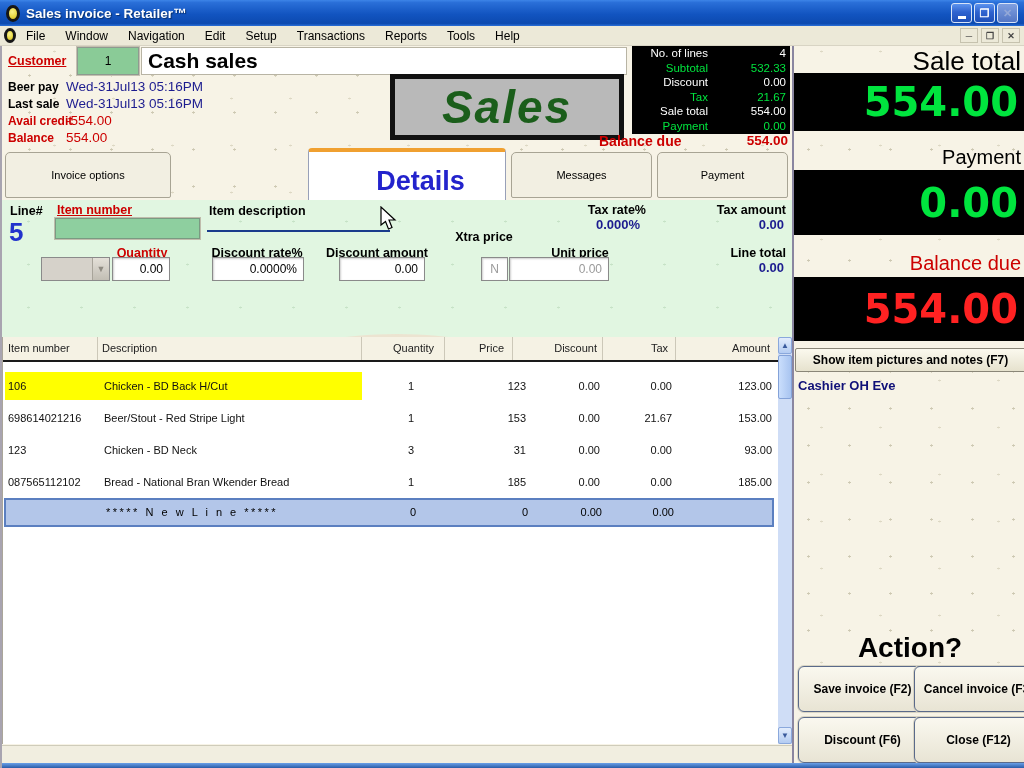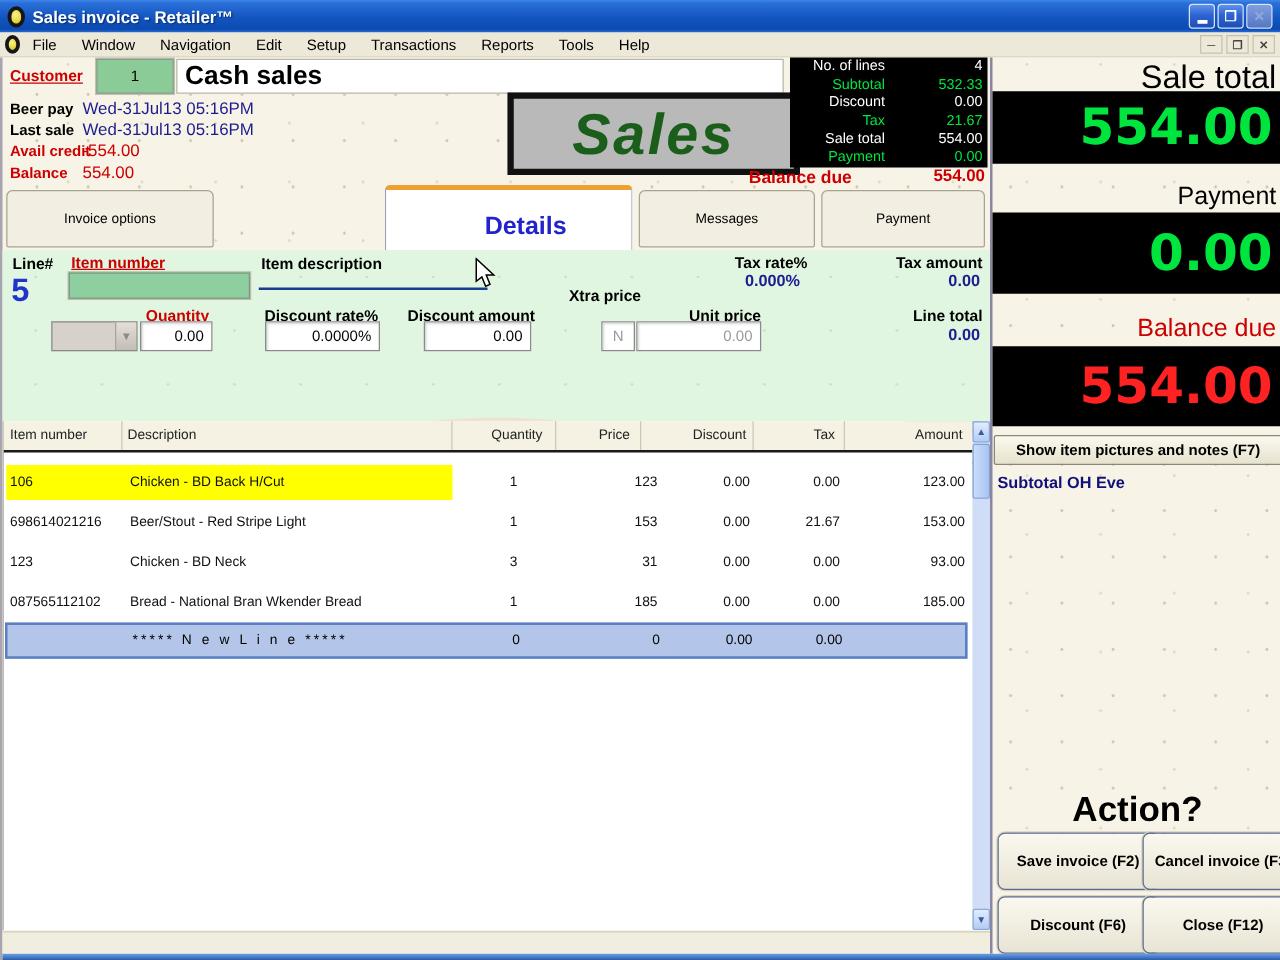--- a/index.html
+++ b/index.html
@@ -45,40 +45,40 @@
   .cust-num { left:75px; top:1px; width:62px; height:28px; background:#8acb97; border:1px solid #8e9a90;
     box-shadow:0 0 0 1px #c4c0b0; font-size:12px; display:flex; align-items:center; justify-content:center; }
   .cust-name { left:139px; top:1px; width:486px; height:28px; background:#fff; border:1px solid #b8b4a4;
     font-size:21px; font-weight:bold; padding:0 6px; display:flex; align-items:center; }
   .info-label { left:6px; font-weight:bold; font-size:12px; color:#000; }
   .info-label.red, .info-value.red { color:#cc0000; }
   .info-value { left:64px; font-weight:normal; font-size:13.5px; color:var(--navy,#1c1c8f); }
 
   
   .sales-logo { left:388px; top:28px; width:234px; height:66px; background:#b9b9b9; border:5px solid #111;
-    display:flex; align-items:center; justify-content:center;margin-left:16px; }
+    display:flex; align-items:center; justify-content:center; }
   .sales-logo span { color:#1b5e1b; font-size:46px; font-weight:bold; font-style:italic; letter-spacing:2px; }
 
   
   .summary-box { left:630px; top:0; width:158px; height:88px; background:#000; padding:1px 4px;
     display:flex; flex-direction:column; justify-content:space-between; }
   .sum-row { display:flex; font-size:11.5px; line-height:13.5px; }
   .sum-row .lbl { width:72px; text-align:right; }
   .sum-row .val { flex:1; text-align:right; }
   .sum-row.white { color:#fff; }
   .sum-row.green { color:var(--led-green,#00e53e); }
   .bal-due-lbl { left:597px; top:87px; color:#cc0000; font-weight:bold; font-size:14px; }
   .bal-due-val { left:690px; top:87px; width:96px; text-align:right; color:#cc0000; font-weight:bold; font-size:13.5px; }
 
   
   .tab { top:106px; height:46px; background:#f2efe2; border:1px solid #a8a494; border-radius:5px 5px 2px 2px;
     font-size:11px; display:flex; align-items:center; justify-content:center; }
   .tab.active { top:102px; height:62px; background:#fff; border:1px solid #98a0b8; border-bottom:none;
     border-top:4px solid #f0a030; border-radius:4px 4px 0 0;
-    color:var(--active-tab-blue,#2323cc); font-size:20px; font-weight:bold;padding-left:27px; }
+    color:var(--active-tab-blue,#2323cc); font-size:27px; font-weight:bold;padding-left:27px; }
 
   
   .form-bg { left:0; top:154px; width:790px; height:178px; background:#e1f6e1;
     border-bottom:2px solid #b0aca0;
     background-image:radial-gradient(#c6e2c6 1px, transparent 1.4px); background-size:53px 43px; }
   .f-label { font-weight:bold; font-size:12.5px; color:#000; }
   .f-label.red { color:#cc0000; text-decoration:underline; }
   .f-value { font-weight:bold; font-size:13px; color:var(--navy,#1c1c8f); }
   .f-input { background:#fff; border:1px solid #8a8a8a; box-shadow:inset 1px 1px 2px #cfcfcf;
     font-size:12px; display:flex; align-items:center; }
@@ -363,21 +363,21 @@
 
     <div class="abs side-panel">
       <span class="led-label" style="top:0;font-size:26px">Sale total</span>
       <div class="led-box led-green" style="top:27px;height:58px;font-size:40px">554.00</div>
       <span class="led-label" style="top:100px;font-size:20px">Payment</span>
       <div class="led-box led-green" style="top:124px;height:65px;font-size:40px">0.00</div>
       <span class="led-label" style="top:206px;font-size:20px;color:#cc0000">Balance due</span>
       <div class="led-box led-red-v" style="top:231px;height:64px;font-size:40px">554.00</div>
 
       <div class="show-btn">Show item pictures and notes (F7)</div>
-      <span class="cashier">Subtotal OH Eve</span>
+      <span class="cashier">Cashier OH Eve</span>
 
       <div class="action-title">Action?</div>
       <div class="action-btn" style="left:4px;top:620px">Save invoice (F2)</div>
       <div class="action-btn" style="left:120px;top:620px">Cancel invoice (F3)</div>
       <div class="action-btn" style="left:4px;top:671px">Discount (F6)</div>
       <div class="action-btn" style="left:120px;top:671px">Close (F12)</div>
     </div>
 
     <div class="abs statusbar"></div>
     <div class="abs bottom-strip"></div>

